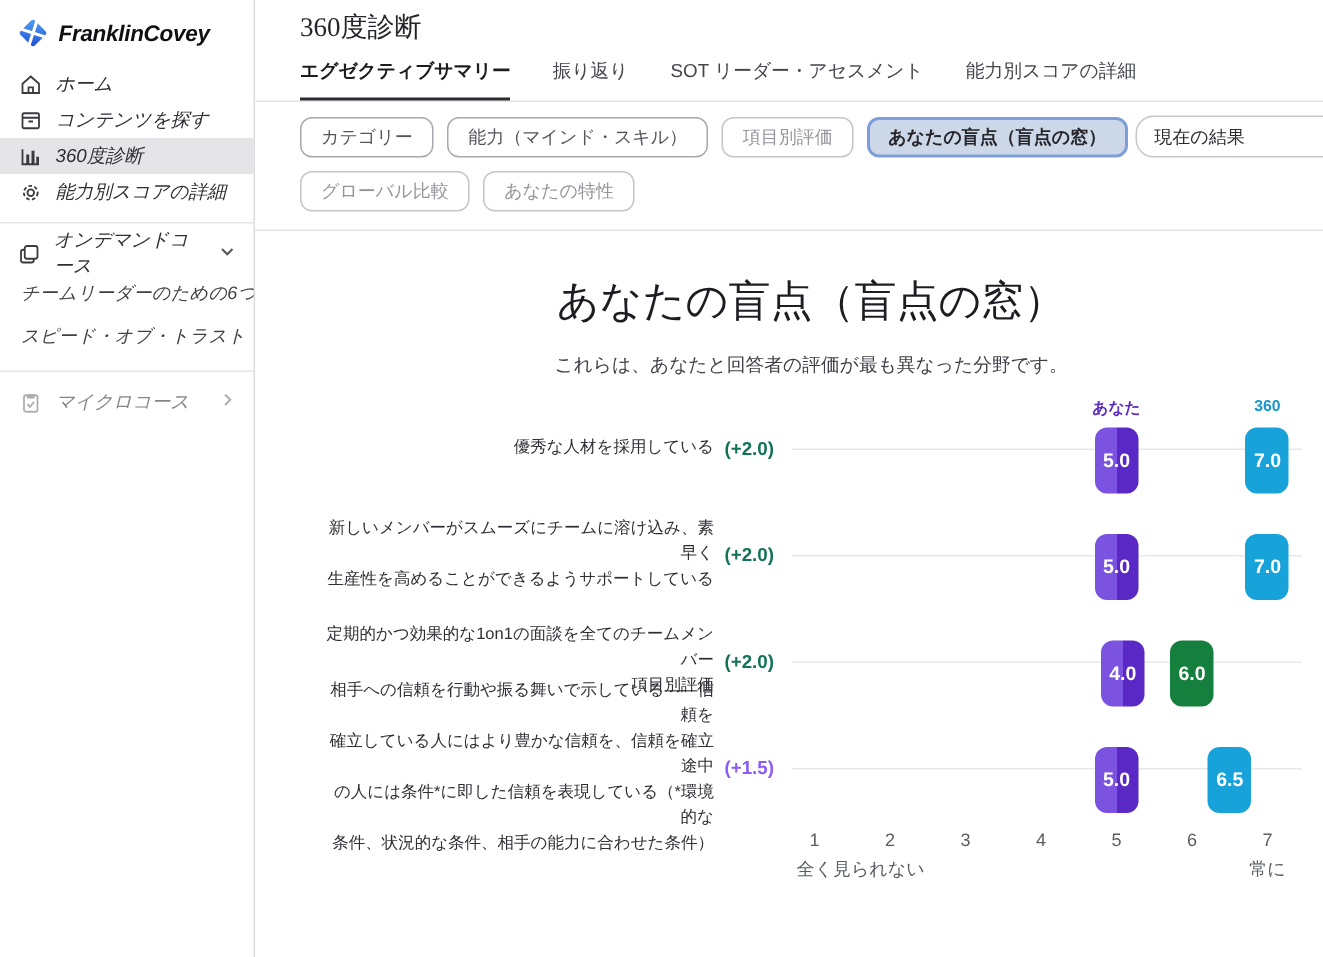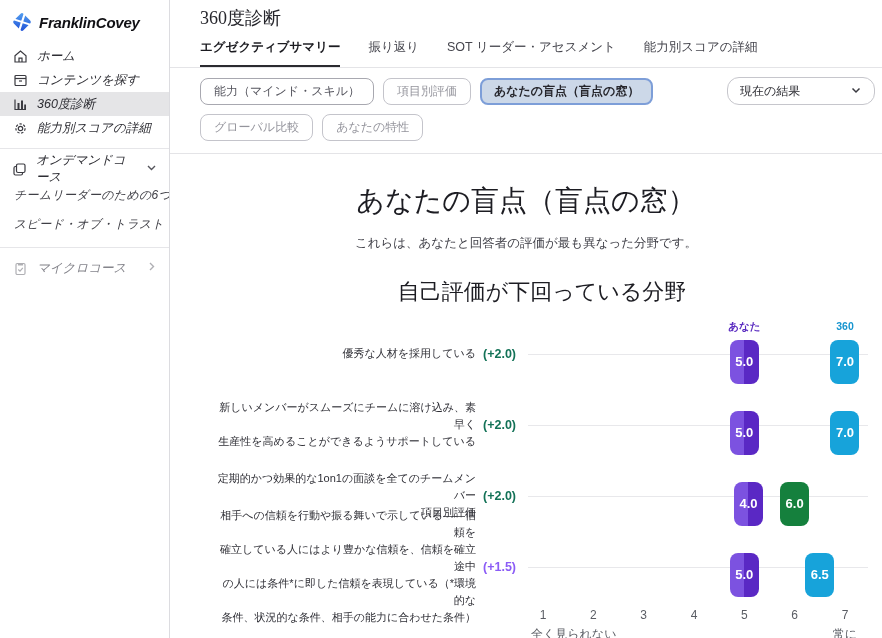--- a/index.html
+++ b/index.html
@@ -175,20 +175,21 @@
       <div class="tabs">
         <div class="tab active">エグゼクティブサマリー</div>
         <div class="tab">振り返り</div>
         <div class="tab">SOT リーダー・アセスメント</div>
         <div class="tab">能力別スコアの詳細</div>
       </div>
     </header>
 
     <div class="filter-bar">
       <div class="pill-row">
+        <button class="pill">カテゴリー</button>
         <button class="pill">能力（マインド・スキル）</button>
         <button class="pill muted">項目別評価</button>
         <button class="pill selected">あなたの盲点（盲点の窓）</button>
       </div>
       <div class="pill-row">
         <button class="pill muted">グローバル比較</button>
         <button class="pill muted">あなたの特性</button>
       </div>
       <div class="dropdown">
         <span>現在の結果</span>
@@ -198,21 +199,20 @@
             </svg>
         </span>
       </div>
     </div>
 
     <section class="content">
       <h2 class="blind-title">あなたの盲点（盲点の窓）</h2>
       <p class="blind-sub">これらは、あなたと回答者の評価が最も異なった分野です。</p>
 
       <div class="figure">
-        <h3 class="fig-title">自己評価が下回っている分野</h3>
         <div id="chart">
             <div class="chart-row">
               <div class="row-label">優秀な人材を採用している</div>
               <div class="row-diff" style="color: rgb(19, 114, 87);">(+2.0)</div>
               <div class="row-plot">
                 <div class="gridline"></div>
                 <span class="legend-label" style="left: 216.332px; color: rgb(90, 43, 192);">あなた</span>
                 <span class="legend-label" style="left: 316.998px; color: rgb(23, 149, 207);">360</span>
                 <div class="marker" style="left: 216.332px; background: linear-gradient(90deg, rgb(124, 82, 224) 50%, rgb(90, 40, 196) 50%);">5.0</div>
                 <div class="marker" style="left: 316.998px; background: rgb(23, 163, 218);">7.0</div>

